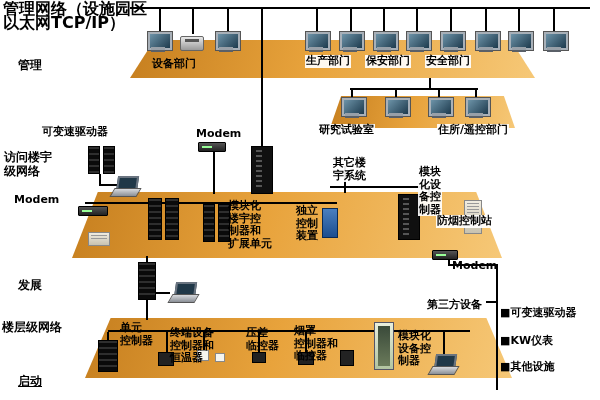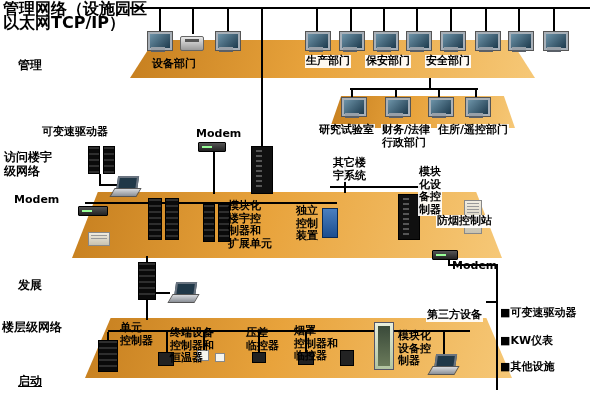--- a/index.html
+++ b/index.html
@@ -122,42 +122,40 @@
     <div class="dev dev-small-box" style="left: 298px; top: 352px; width: 16px; height: 13px;"></div>
     <div class="dev dev-small-box" style="left: 252px; top: 352px; width: 14px; height: 11px;"></div>
     <div class="dev dev-small-box" style="left: 340px; top: 350px; width: 14px; height: 16px;"></div>
     <div class="dev dev-white-box" style="left: 197px; top: 350px; width: 12px; height: 11px;"></div>
     <div class="dev dev-white-box" style="left: 215px; top: 353px; width: 10px; height: 9px;"></div>
     <div class="lbl" style="left: 152px; top: 58px;">设备部门</div>
     <div class="lbl bg" style="left: 305px; top: 55px;">生产部门</div>
     <div class="lbl bg" style="left: 365px; top: 55px;">保安部门</div>
     <div class="lbl bg" style="left: 425px; top: 55px;">安全部门</div>
     <div class="lbl bg" style="left: 318px; top: 124px;">研究试验室</div>
-    <div class="lbl bg" style="left: 381px; top: 124px;">财务/法律
-行政部门</div>
     <div class="lbl bg" style="left: 437px; top: 124px;">住所/遥控部门</div>
     <div class="lbl" style="left: 42px; top: 126px;">可变速驱动器</div>
     <div class="lbl" style="left: 196px; top: 128px;">Modem</div>
     <div class="lbl bg" style="left: 332px; top: 157px;">其它楼
 宇系统</div>
     <div class="lbl bg" style="left: 418px; top: 166px;">模块
 化设
 备控
 制器</div>
     <div class="lbl" style="left: 14px; top: 194px;">Modem</div>
     <div class="lbl" style="left: 228px; top: 200px;">模块化
 楼宇控
 制器和
 扩展单元</div>
     <div class="lbl" style="left: 296px; top: 205px;">独立
 控制
 装置</div>
     <div class="lbl bg" style="left: 436px; top: 215px;">防烟控制站</div>
     <div class="lbl" style="left: 452px; top: 260px;">Modem</div>
-    <div class="lbl bg" style="left: 426px; top: 309px;">第三方设备</div>
+    <div class="lbl bg" style="left: 426px; top: 299px;">第三方设备</div>
     <div class="lbl" style="left: 120px; top: 322px;">单元
 控制器</div>
     <div class="lbl" style="left: 170px; top: 327px;">终端设备
 控制器和
 恒温器</div>
     <div class="lbl" style="left: 246px; top: 327px; font-family: Liberation Mono, monospace;">压差
 临控器</div>
     <div class="lbl" style="left: 294px; top: 325px;">烟罩
 控制器和
 临控器</div>

